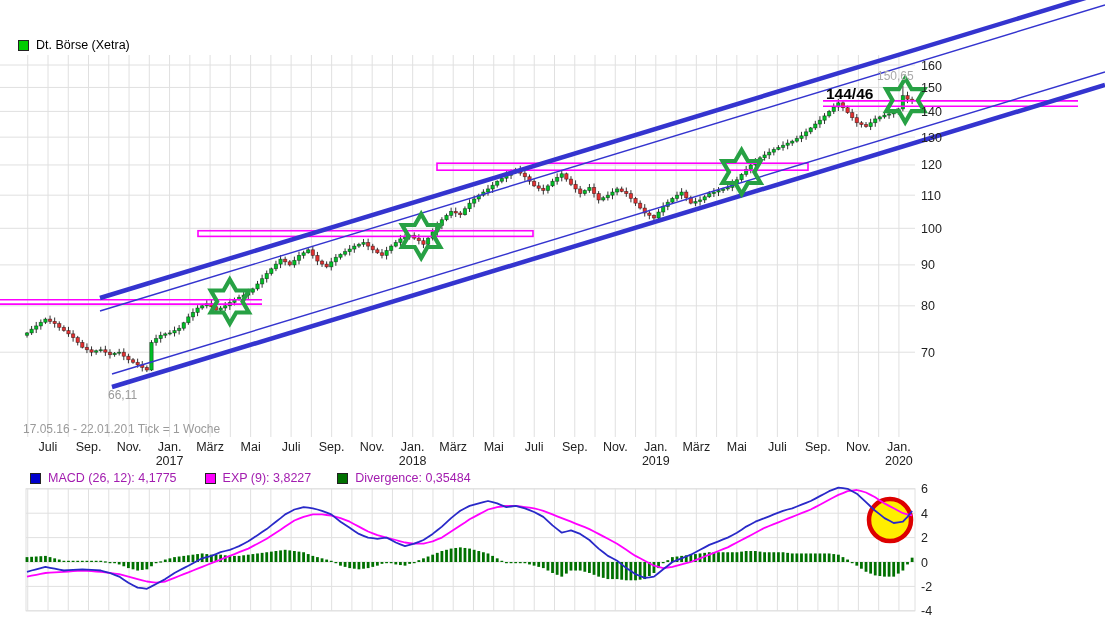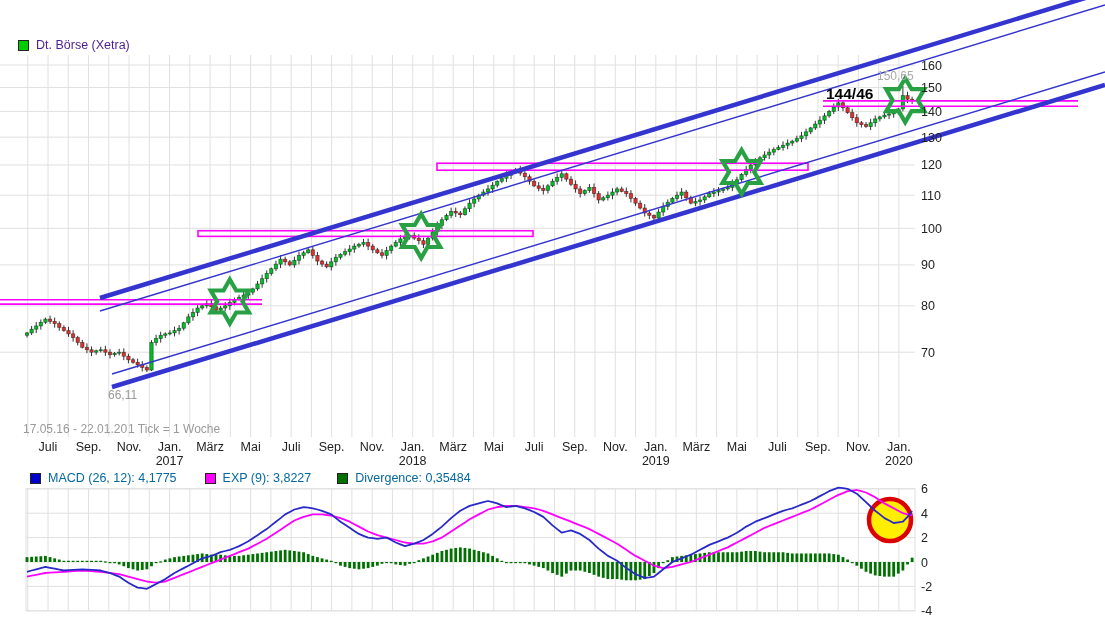--- a/index.html
+++ b/index.html
@@ -1,23 +1,23 @@
 <!DOCTYPE html>
 <html><head>
 <meta charset="utf-8">
 <style>
   html,body{margin:0;padding:0;background:#fff;}
   .stage{position:relative;width:1105px;height:626px;background:#fff;overflow:hidden;
          font-family:"Liberation Sans","DejaVu Sans",sans-serif;}
   svg text{font-family:"Liberation Sans","DejaVu Sans",sans-serif;}
   .legend-main{position:absolute;left:18px;top:38px;display:flex;align-items:center;gap:7px;
-               font-size:12.5px;color:#4c1d95;}
+               font-size:12.5px;color:#000000;}
   .legend-main .sw{width:9px;height:9px;border:1px solid #222;}
   .legend-macd{position:absolute;left:30px;top:471px;display:flex;align-items:center;
-               font-size:12.5px;color:#0369a1;}
+               font-size:12.5px;color:#a21caf;}
   .legend-macd .item{display:flex;align-items:center;gap:7px;}
   .legend-macd .sw{width:9px;height:9px;border:1px solid #222;}
   .sp1{width:28px;} .sp2{width:26px;}
 </style>
 </head>
 <body>
 
 <div class="stage">
   <svg id="chart" width="1105" height="626" viewBox="0 0 1105 626">
       <line x1="0" y1="65" x2="915" y2="65" stroke="#e0e0e0" stroke-width="1"></line>

